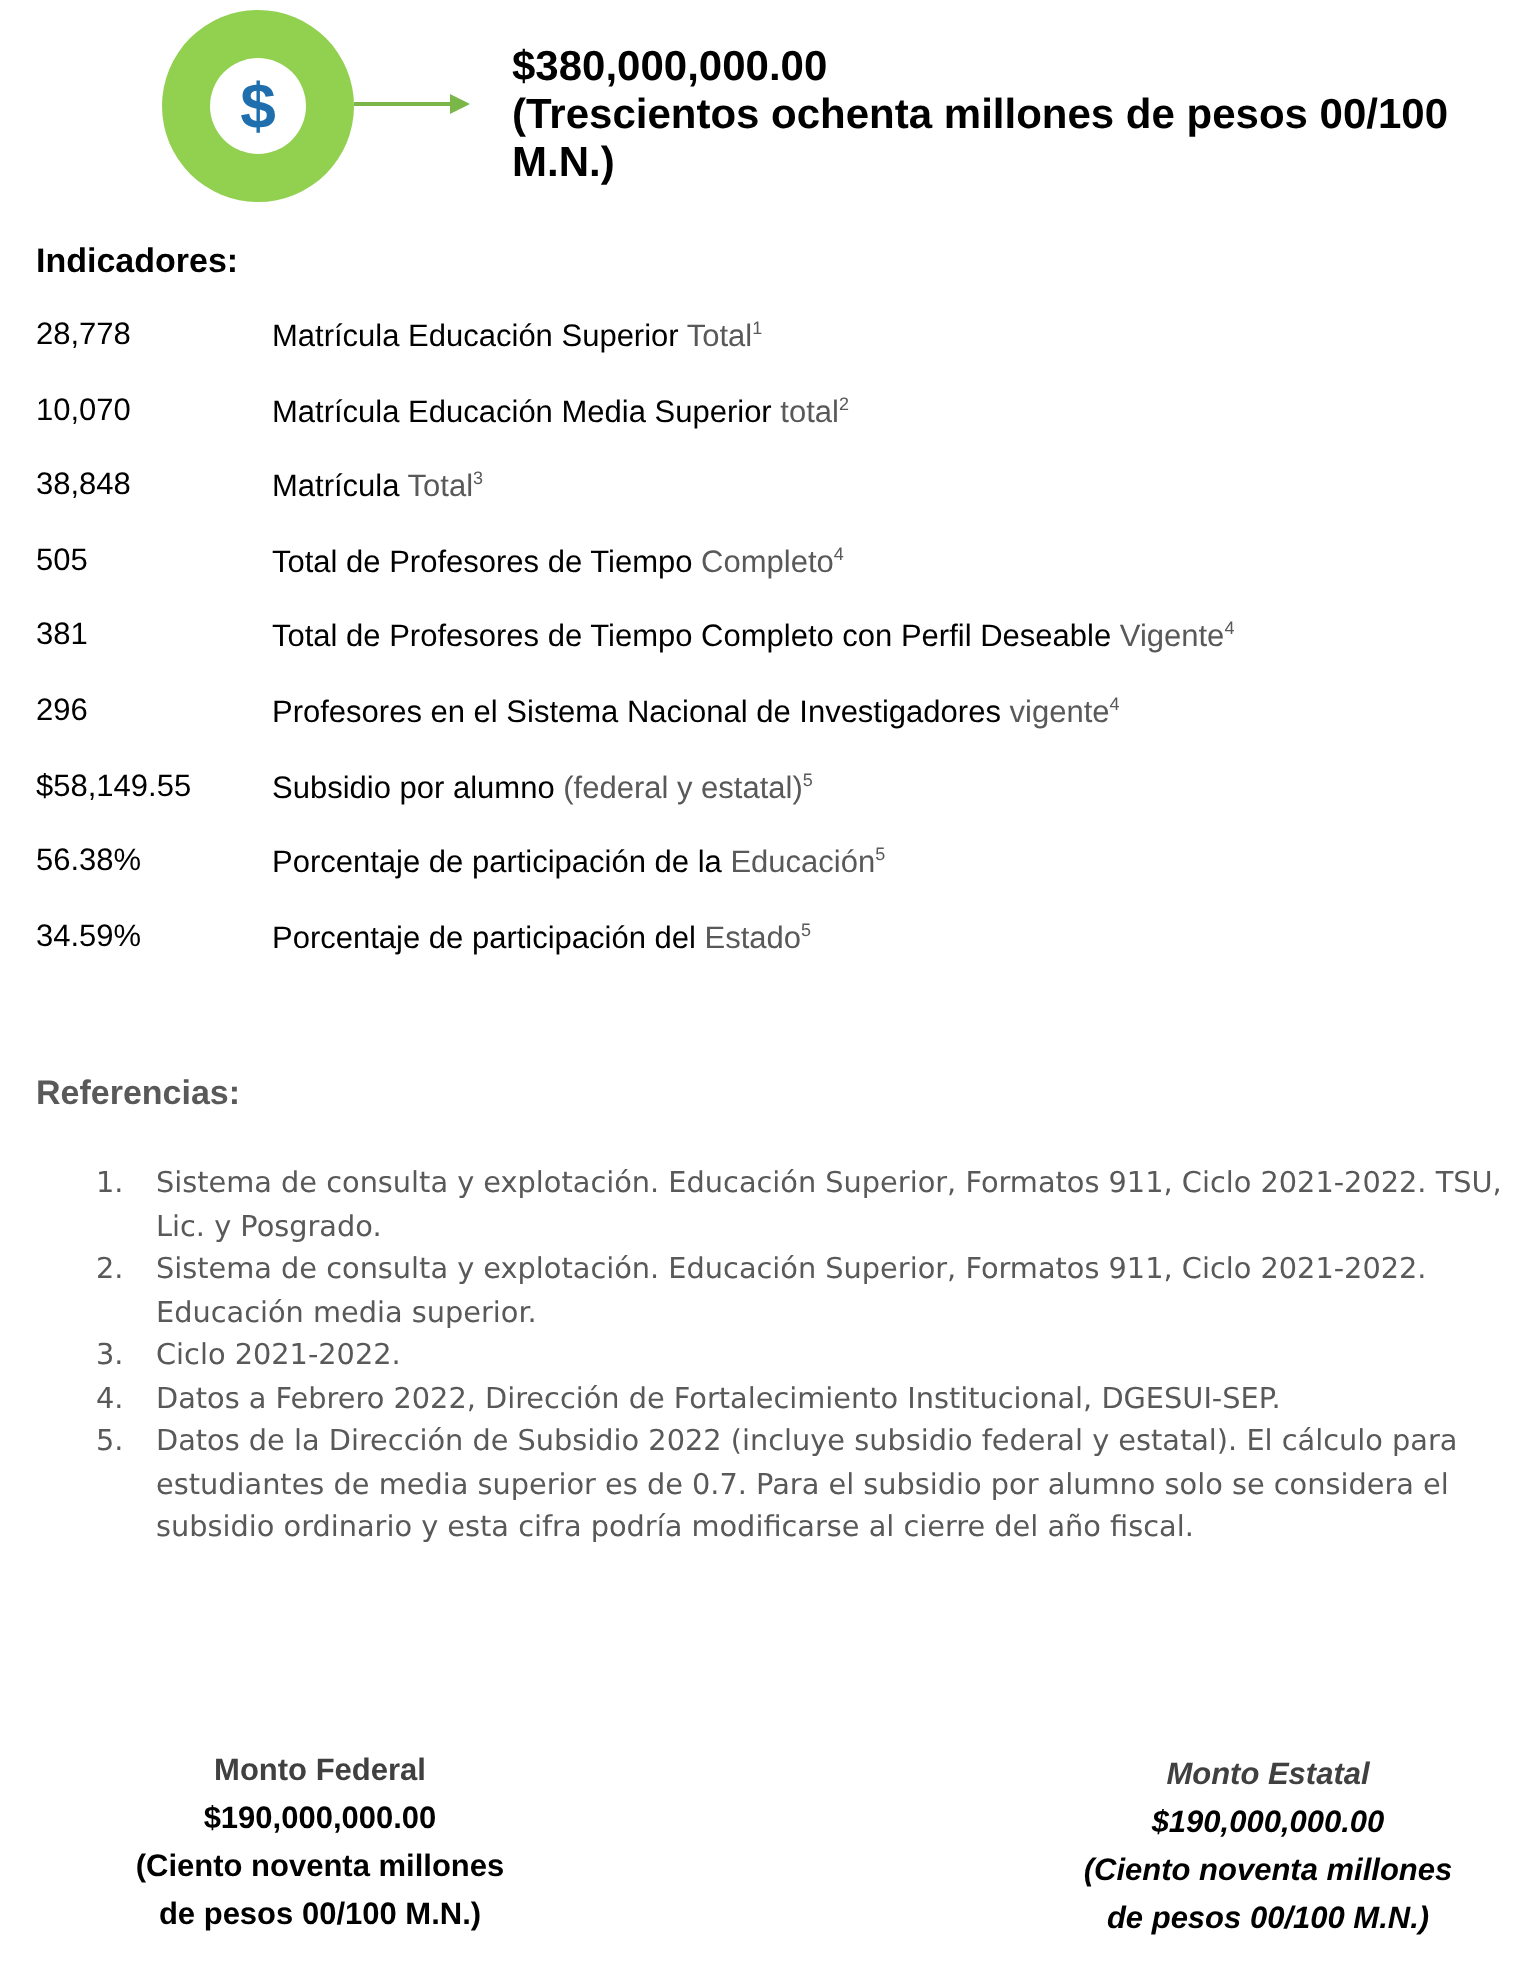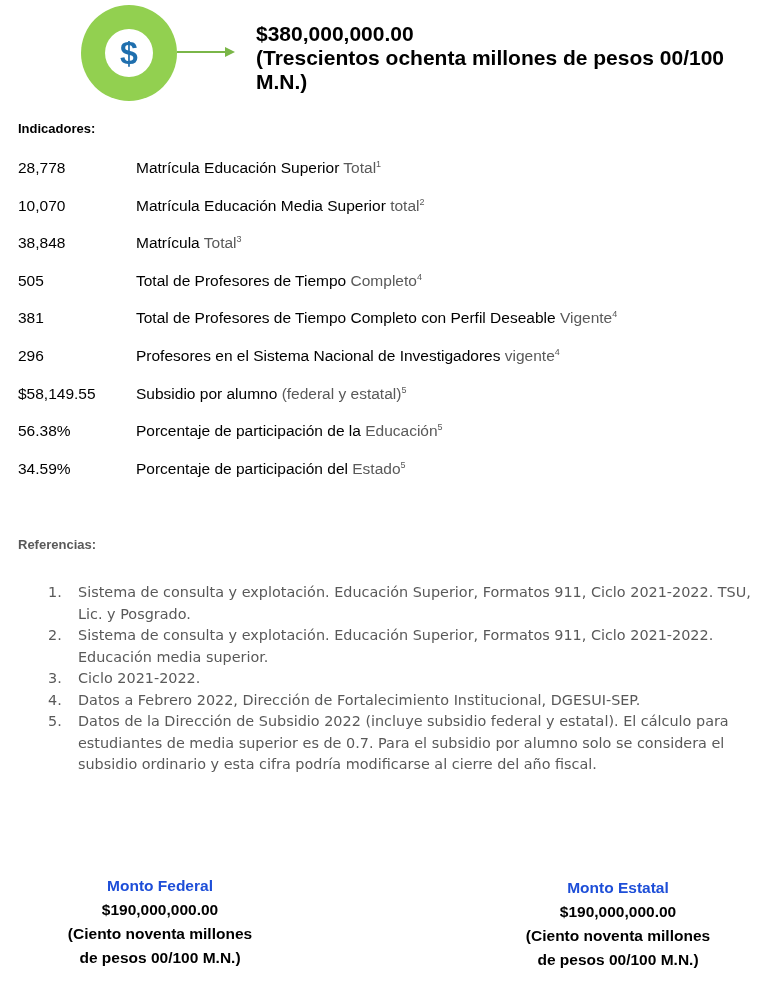--- a/index.html
+++ b/index.html
@@ -12,39 +12,39 @@
     border-radius: 50%; background: #92d050;
   }
   .coin-inner {
     position: absolute; left: 24px; top: 24px; width: 48px; height: 48px;
     border-radius: 50%; background: #fff;
     display: flex; align-items: center; justify-content: center;
   }
   .coin-inner svg { width: 26px; height: 34px; }
   .arrow { position: absolute; left: 177px; top: 45px; width: 60px; height: 14px; }
   .total-block { position: absolute; left: 256px; top: 22px; font-weight: bold; font-size: 21px; line-height: 24px; }
-  .section-title { position: absolute; left: 18px; font-weight: bold; font-size: 13px; }
+  .section-title { position: absolute; left: 18px; font-weight: bold; font-size: 17px; }
   #ind-title { top: 121px; color: #000; }
   .ind-row { position: absolute; left: 18px; height: 22px; font-size: 15.5px; white-space: nowrap; }
   .ind-row .val { position: absolute; left: 0; top: 0; }
   .ind-row .desc { position: absolute; left: 118px; top: 0; }
   .ind-row .muted { color: #595959; }
   .ind-row sup { font-size: 9px; vertical-align: 6px; color: #595959; }
   #ref-title { top: 537px; color: #595959; }
   .refs {
     position: absolute; left: 48px; top: 582px; width: 710px; margin: 0; padding: 0;
     list-style: none; color: #595959; font-size: 15.5px; line-height: 21.5px;
     font-family: "DejaVu Sans", sans-serif; font-size: 14.4px;
   }
   .refs li { position: relative; padding-left: 30px; }
   .refs li .num { position: absolute; left: 0; top: 0; }
   .monto { position: absolute; text-align: center; font-weight: bold; font-size: 15.5px; line-height: 24px; width: 240px; }
-  .monto .label { color: #1d4ed8; }
+  .monto .label { color: #404040; }
   #monto-federal { left: 40px; top: 874px; }
-  #monto-estatal { left: 498px; top: 876px; }
+  #monto-estatal { left: 514px; top: 876px; font-style: italic; }
 </style>
 </head>
 <body>
 
 <div class="coin">
   <div class="coin-inner">
     <svg viewBox="0 0 26 34" aria-hidden="true">
       <text x="13" y="28" text-anchor="middle" font-family="Liberation Sans, sans-serif" font-weight="bold" font-size="32" fill="#1f6fae">$</text>
     </svg>
   </div>

